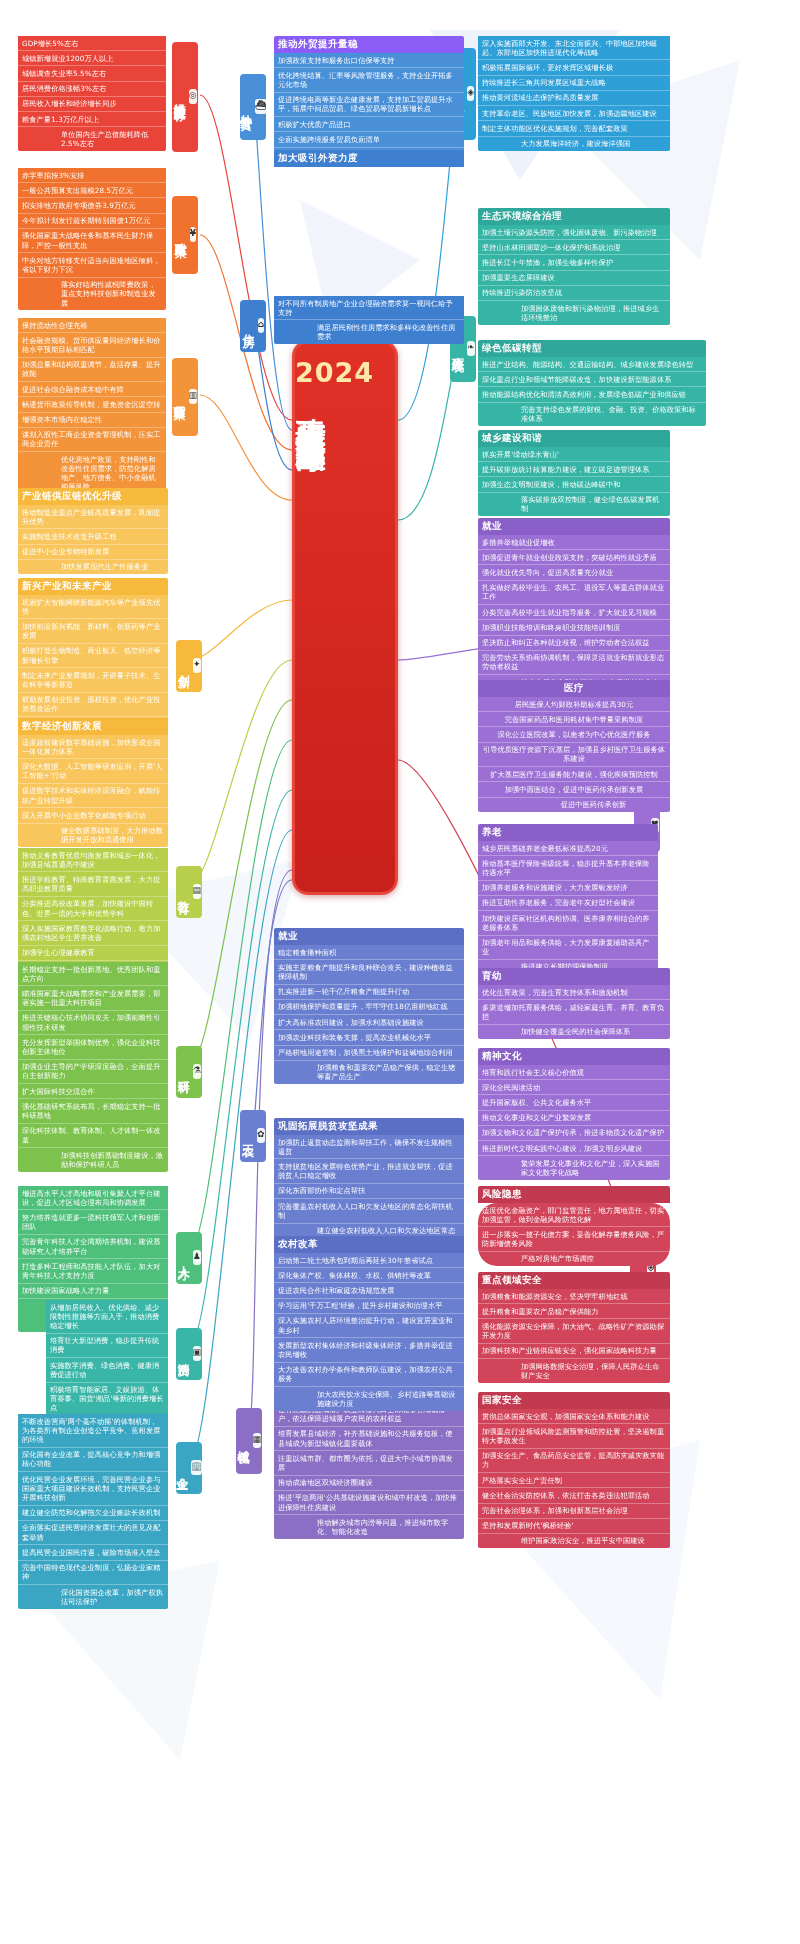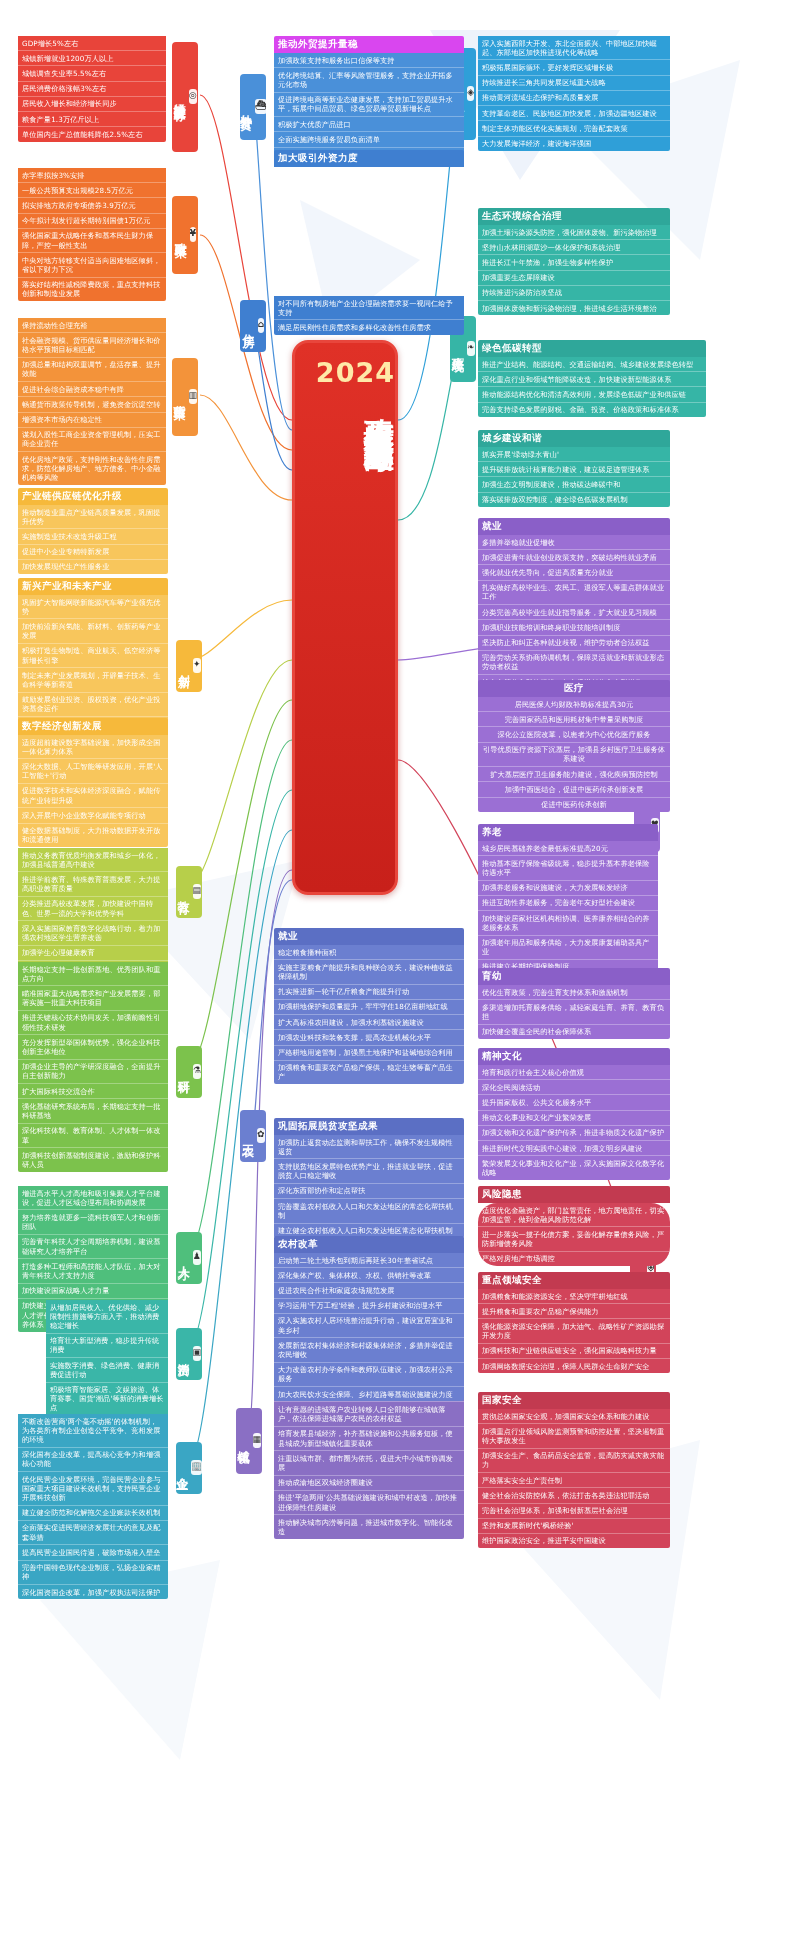--- a/index.html
+++ b/index.html
@@ -16,21 +16,21 @@
   .bg-deco { position:absolute; inset:0; pointer-events:none; z-index:0; }
 
   .canvas { position: relative; width:800px; min-height:1944px; z-index:1; }
 
   
   .center-title {
     position:absolute; left:292px; top:340px; width:106px; height:555px;
     background: linear-gradient(180deg,#e03127 0%, #c8201a 100%);
     border-radius:16px;
     box-shadow: 0 2px 6px rgba(150,20,15,.35);
-    display:flex; flex-direction:column; align-items:flex-end;
+    display:flex; flex-direction:column; align-items:flex-start;
     padding-top:14px;
     border: 3px solid #e8463c;
   }
   .center-title .year {
     color:#ffe9a8; font-size:27px; font-weight:bold; letter-spacing:1px;
     font-family:"DejaVu Sans","Liberation Sans",sans-serif; margin-bottom:6px;
   }
   .center-title .vtxt {
     color:#ffffff; font-size:30px; font-weight:bold; line-height:1.06;
     writing-mode: vertical-rl; text-orientation: upright;
@@ -57,21 +57,21 @@
   .group .ghead {
     font-size:9.5px; font-weight:bold; color:#fff; padding:2px 4px;
     border-radius:2px 2px 0 0; letter-spacing:.5px;
   }
   .group .gbody { border-radius:0 0 2px 2px; overflow:hidden; }
   .item {
     font-size:7.2px; line-height:1.28; color:#fff; padding:2.5px 4px;
     border-bottom:1px solid rgba(255,255,255,.30);
     letter-spacing:.1px;
   }
-  .item:last-child { border-bottom:none; }
+  .item:last-child { border-bottom:none;margin-left:39px; }
 
   
   .footer {
     position:absolute; left:0; right:0; bottom:16px; display:flex;
     align-items:center; justify-content:center; gap:10px;
   }
   .footer .line { height:1px; background:#d0d4da; width:250px; }
   .footer .logo {
     background:#c8201a; color:#fff; font-size:13px; font-weight:bold;
     padding:4px 10px; border-radius:3px; line-height:1.15; text-align:center;
@@ -364,21 +364,21 @@
       <div class="item">促进农民合作社和家庭农场规范发展</div>
       <div class="item">学习运用'千万工程'经验，提升乡村建设和治理水平</div>
       <div class="item">深入实施农村人居环境整治提升行动，建设宜居宜业和美乡村</div>
       <div class="item">发展新型农村集体经济和村级集体经济，多措并举促进农民增收</div>
       <div class="item">大力改善农村办学条件和教师队伍建设，加强农村公共服务</div>
       <div class="item">加大农民饮水安全保障、乡村道路等基础设施建设力度</div>
     </div>
   </div>
 
   <div class="group" style="left:274px; top:36px; width:190px;">
-    <div class="ghead" style="background:#d946ef;">推动外贸提升量稳</div>
+    <div class="ghead" style="background:#8b5cf6;">推动外贸提升量稳</div>
     <div class="gbody" style="background:#4a90d9;">
       <div class="item">加强政策支持和服务出口信保等支持</div>
       <div class="item">优化跨境结算、汇率等风险管理服务，支持企业开拓多元化市场</div>
       <div class="item">促进跨境电商等新业态健康发展，支持加工贸易提升水平，拓展中间品贸易、绿色贸易等贸易新增长点</div>
       <div class="item">积极扩大优质产品进口</div>
       <div class="item">全面实施跨境服务贸易负面清单</div>
       <div class="item">加强内外贸一体化发展</div>
     </div>
   </div>
 

